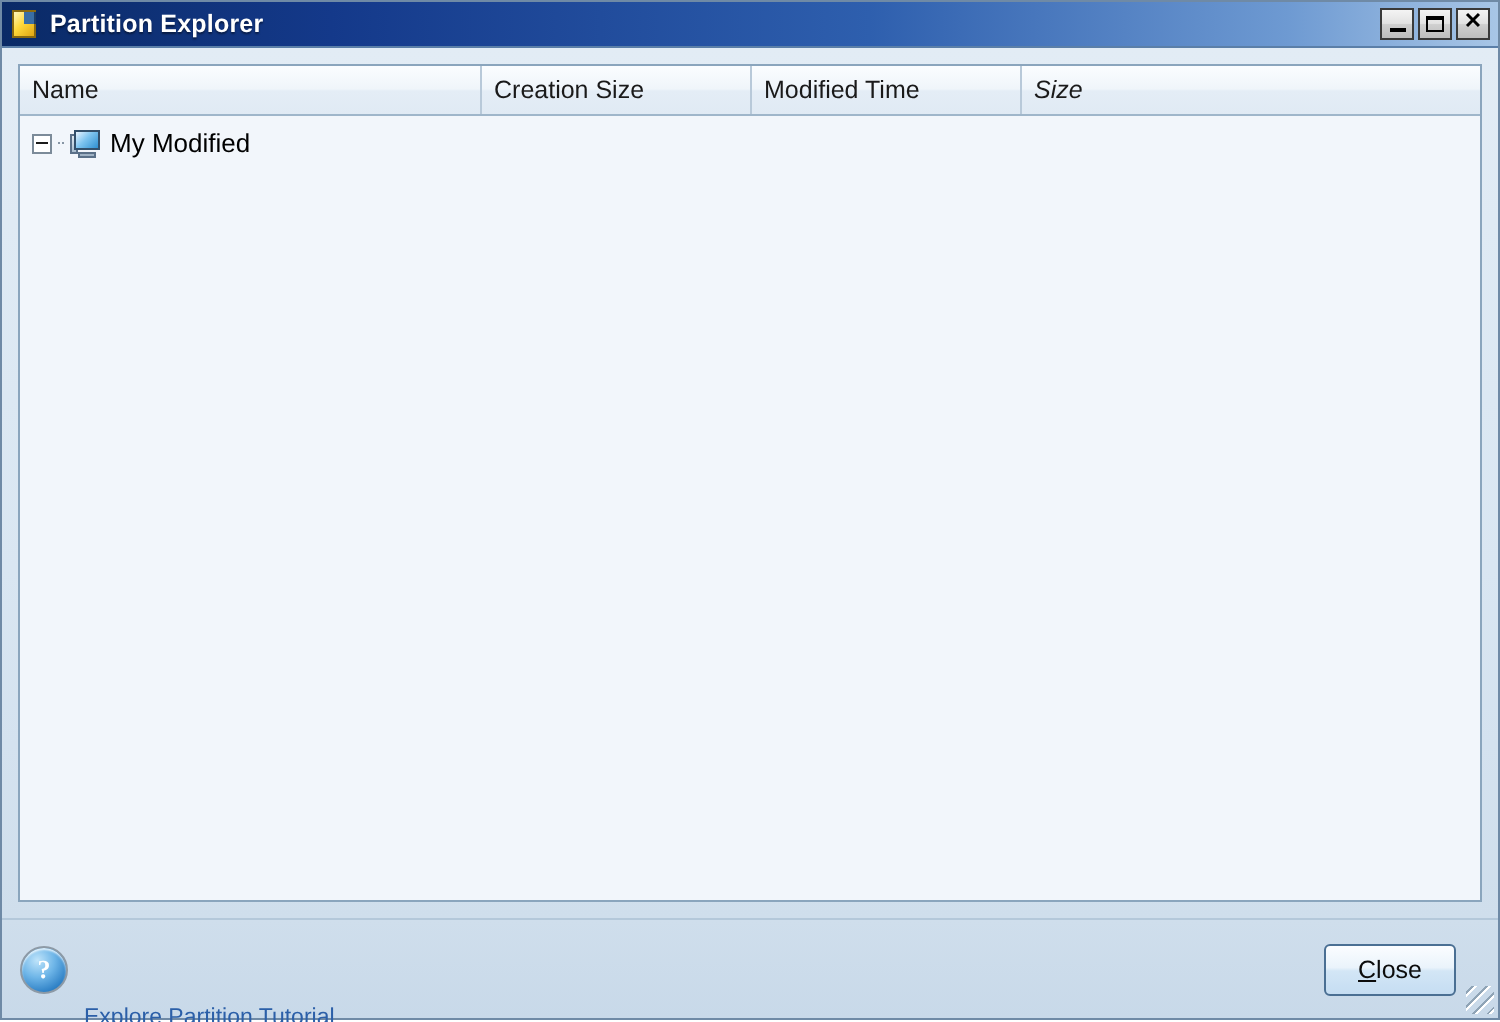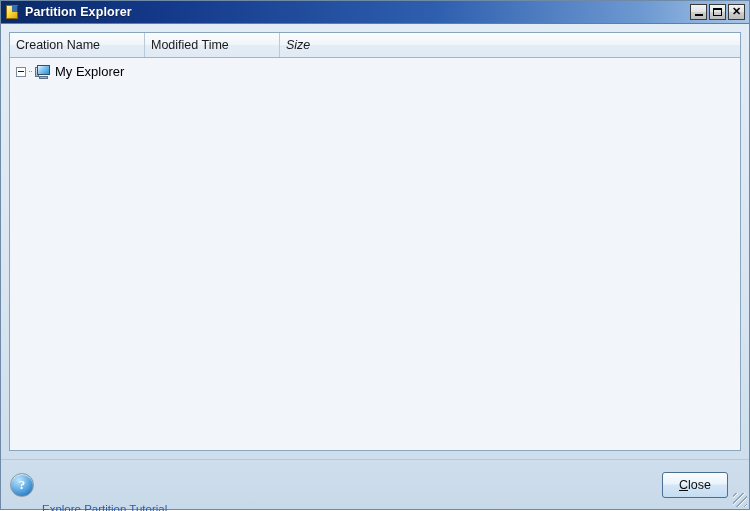--- a/index.html
+++ b/index.html
@@ -374,36 +374,37 @@
         <span class="close-x">✕</span>
       </div>
     </div>
   </div>
 
   <div class="body-area">
 
     <div class="listview">
 
       <div class="header-row">
-        <div class="col-head col-creation">Creation Name</div>
+        <div class="col-head col-name">Name</div>
+        <div class="col-head col-creation">Creation Size</div>
         <div class="col-head col-modified">Modified Time</div>
         <div class="col-head col-size">Size</div>
       </div>
 
       <div class="list-body">
 
         <div class="tree-row">
           <span class="expander"></span>
           <span class="hconn"></span>
           <span class="icon-computer">
             <span class="tower"></span>
             <span class="screen"></span>
             <span class="base"></span>
           </span>
-          <span class="tree-label">My Explorer</span>
+          <span class="tree-label">My Modified</span>
         </div>
 
 
       </div>
     </div>
   </div>
 
   <div class="bottombar">
     <div class="help-icon">?</div>
     <div class="tutorial-link">Explore Partition Tutorial</div>

